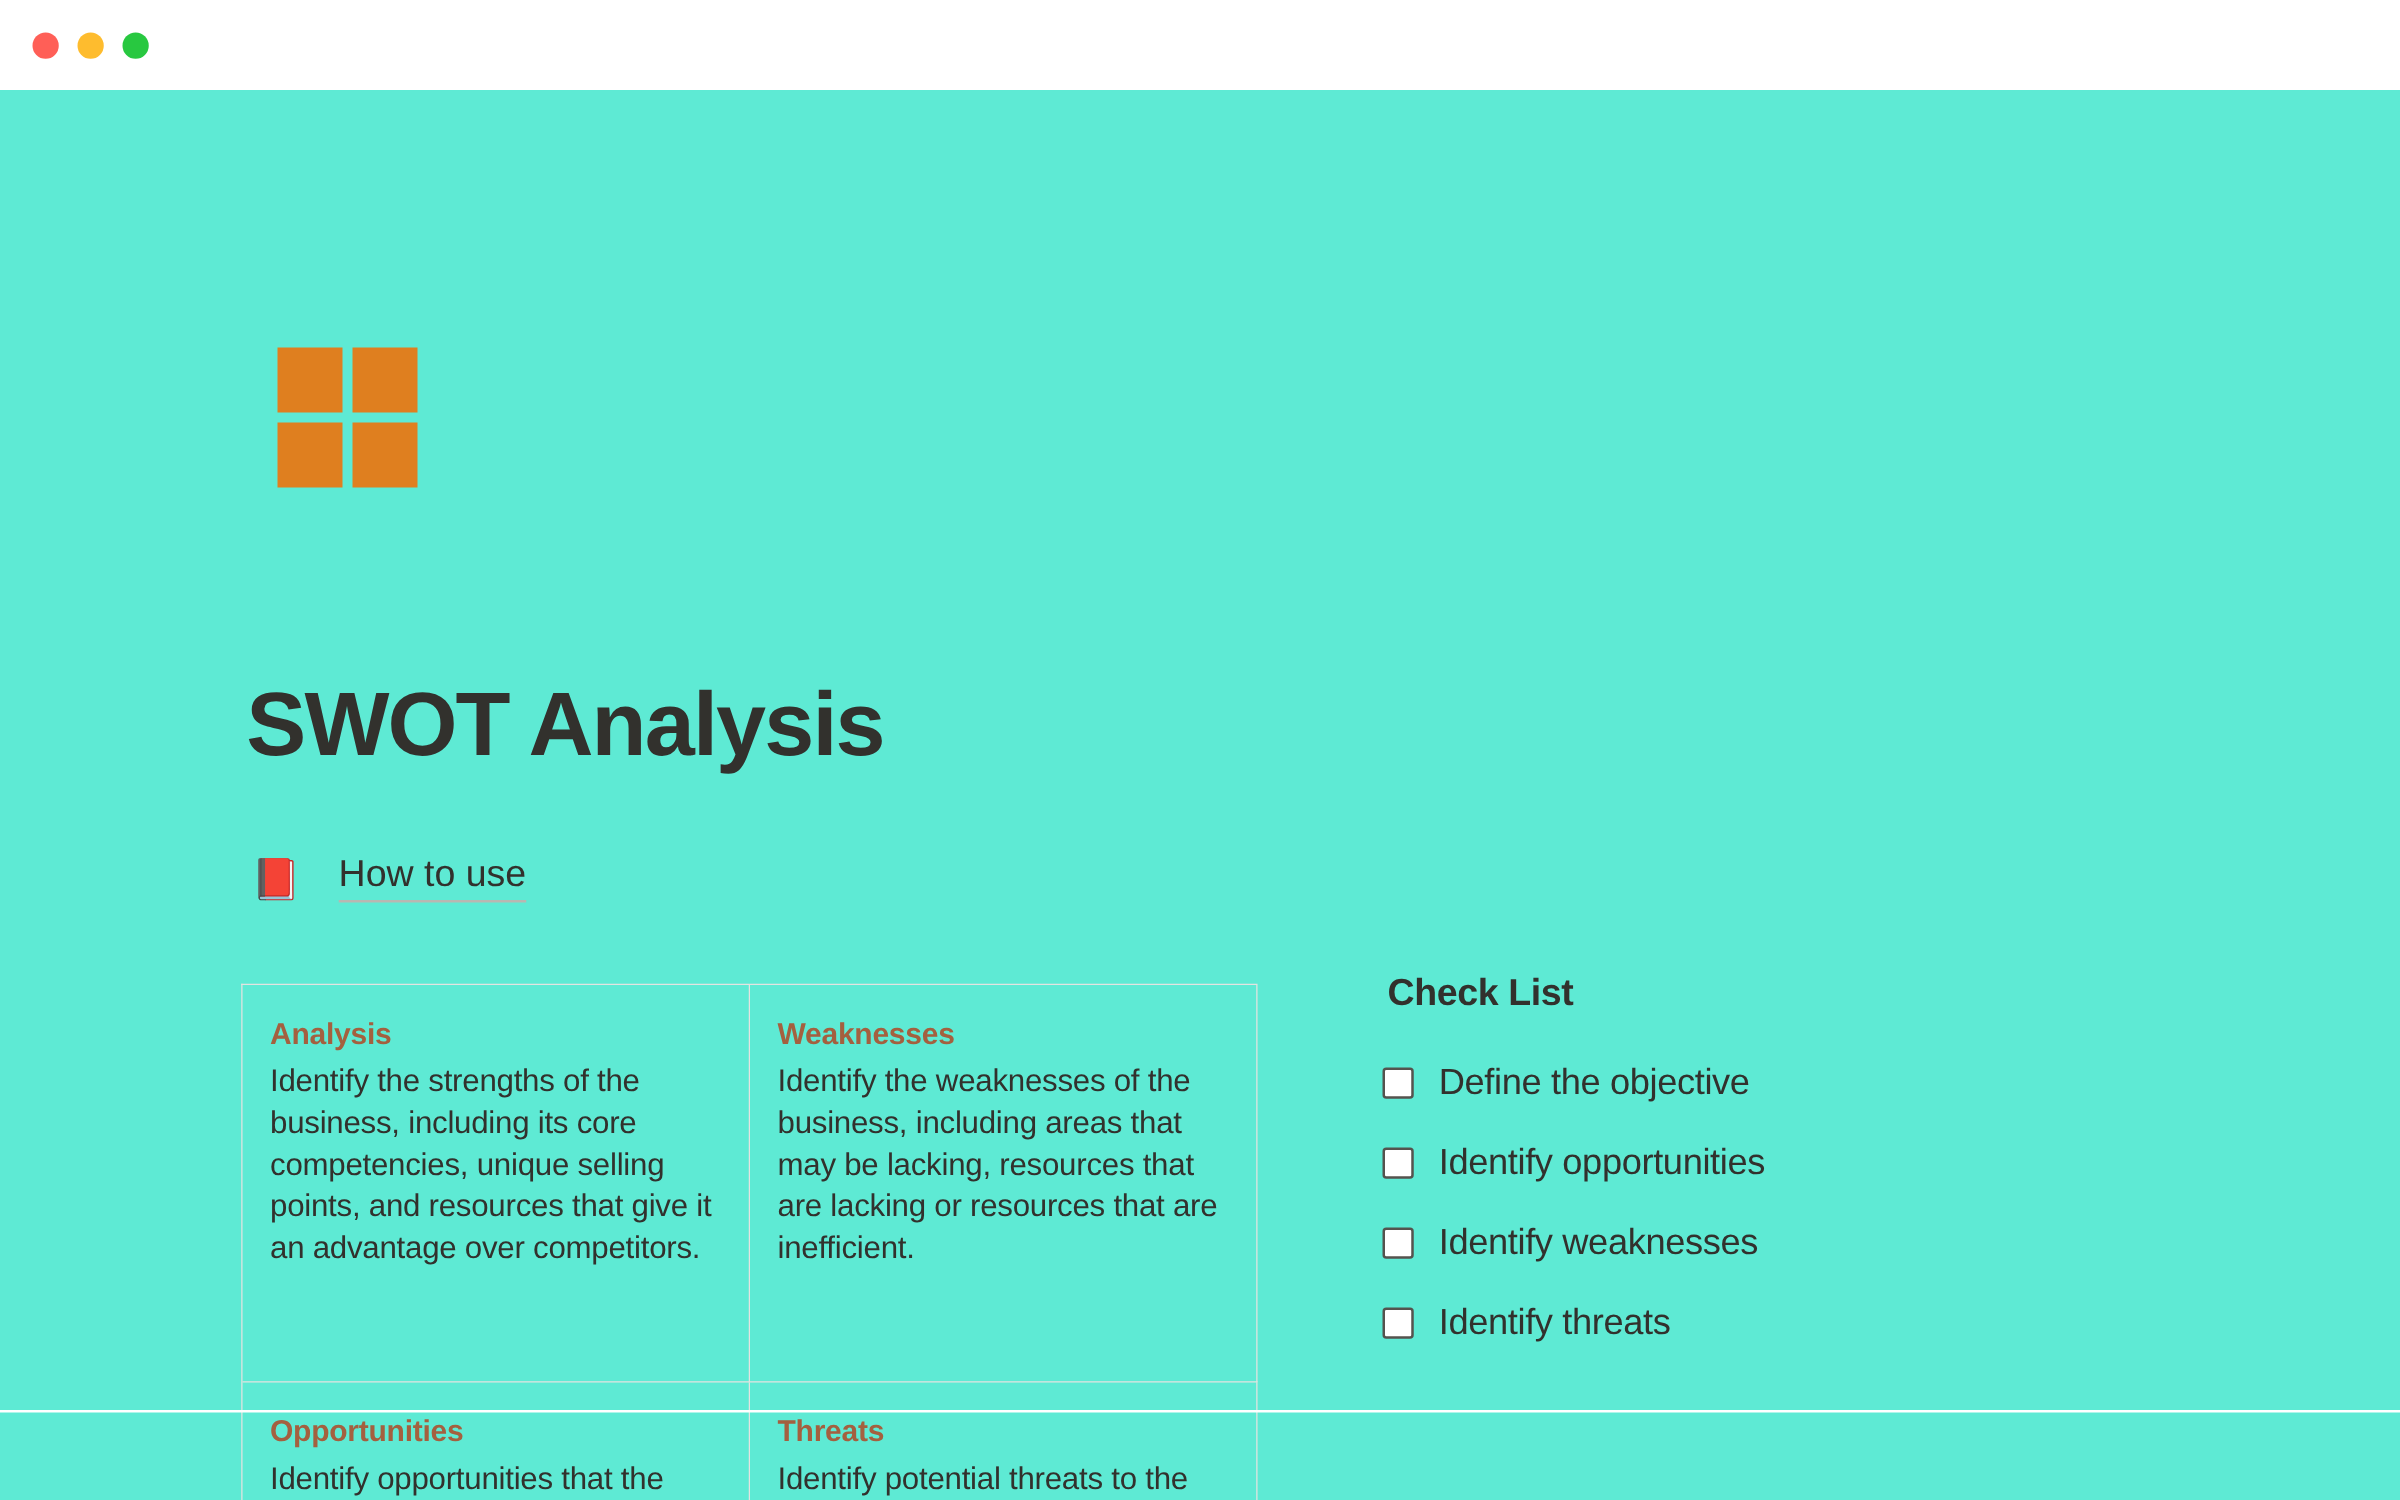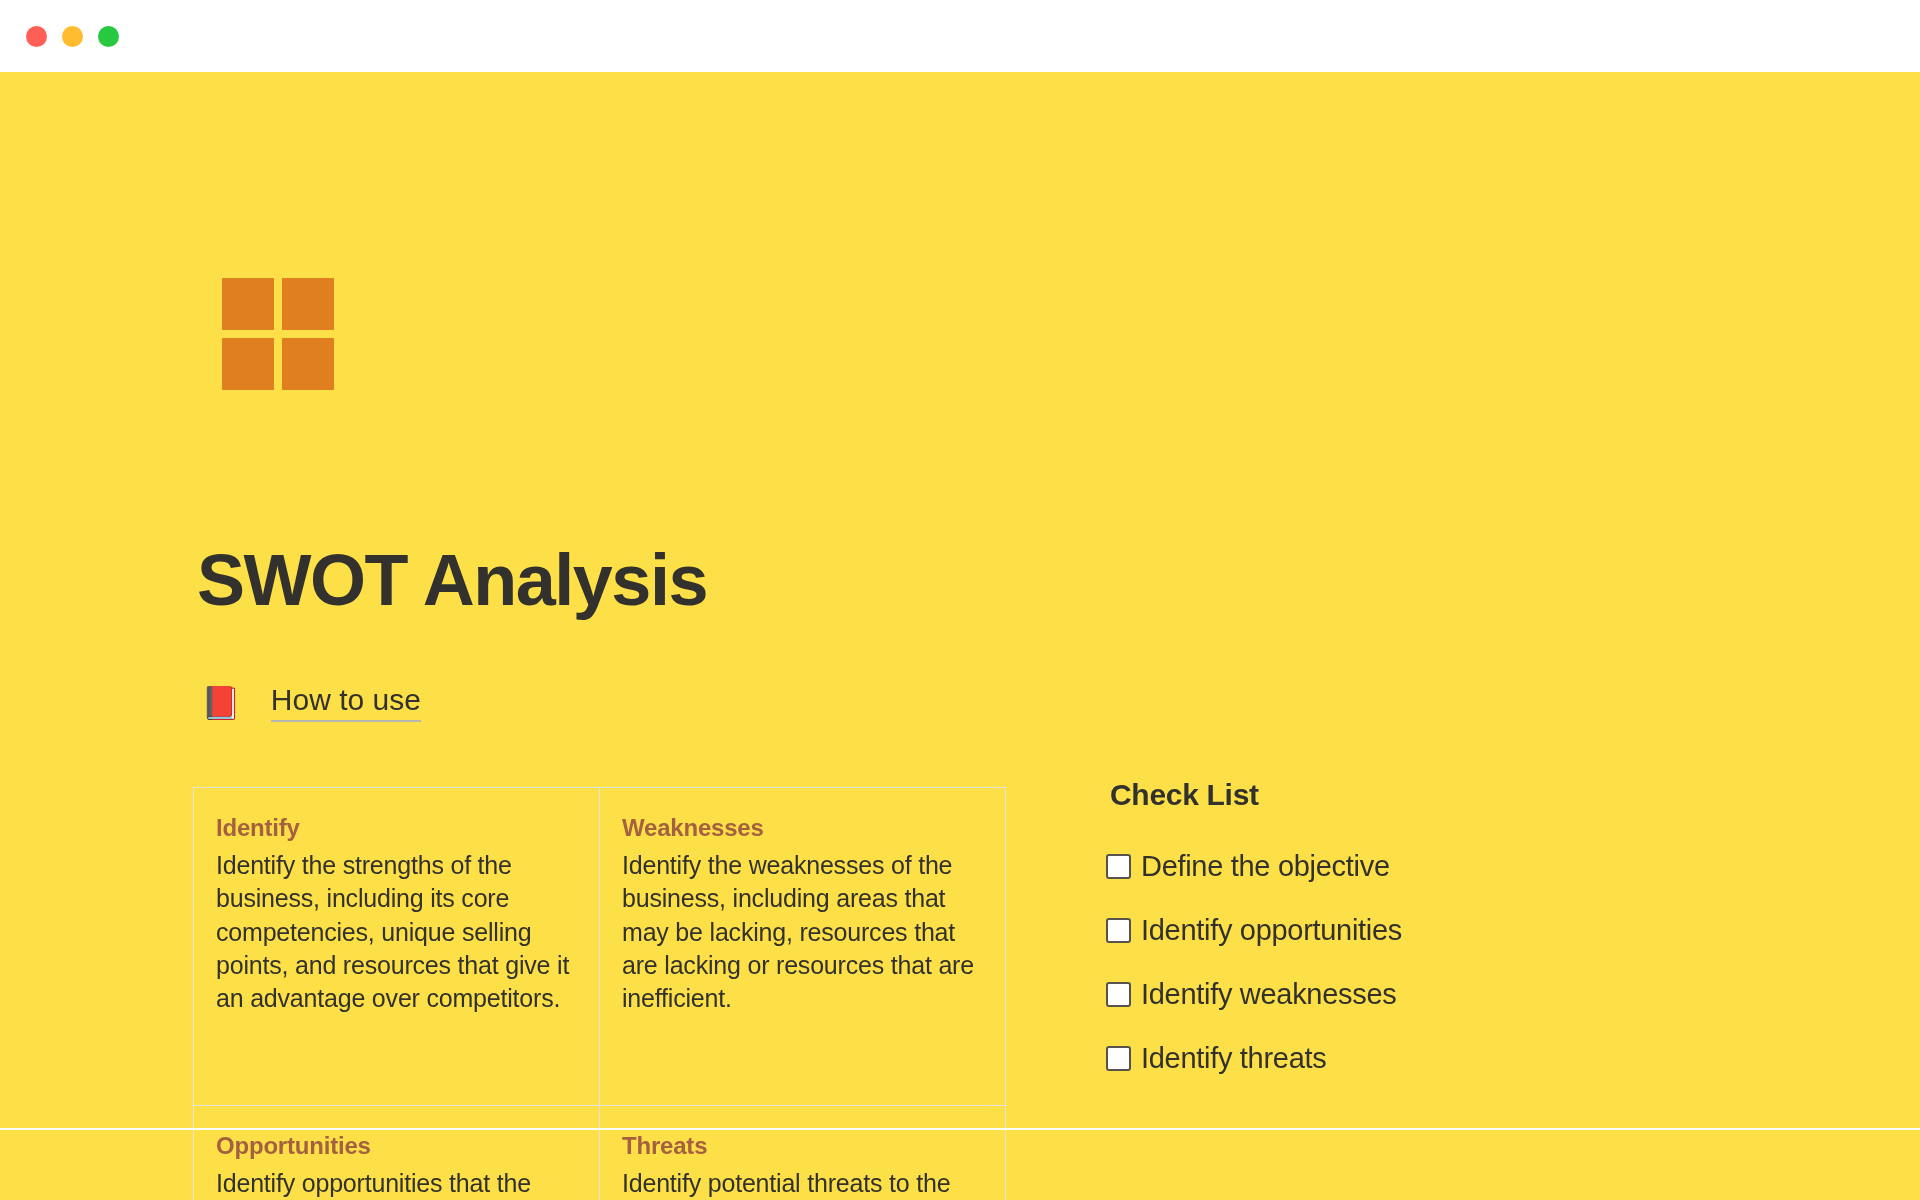--- a/index.html
+++ b/index.html
@@ -10,21 +10,21 @@
     height: 1200px;
     overflow: hidden;
     font-family: "Liberation Sans", sans-serif;
     color: #2f2f2c;
   }
 
   .window {
     position: relative;
     width: 1920px;
     height: 1200px;
-    background: #fde047;
+    background: #5eead4;
   }
 
   
   .titlebar {
     position: absolute;
     top: 0; left: 0;
     width: 1920px;
     height: 72px;
     background: #ffffff;
   }
@@ -151,21 +151,21 @@
   .checklist h2 {
     margin: 0 0 22px 4px;
     font-size: 30px;
     font-weight: bold;
     color: #32312d;
     letter-spacing: -0.3px;
   }
   .check-item {
     display: flex;
     align-items: center;
-    gap: 10px;
+    gap: 20px;
     height: 64px;
   }
   .check-box {
     width: 25px;
     height: 25px;
     border: 2px solid #55534e;
     border-radius: 3px;
     box-sizing: border-box;
     flex: none;
     background: #ffffff;
@@ -210,21 +210,21 @@
     <div class="page-title">SWOT Analysis</div>
 
     <div class="howto">
       <span class="emoji">📕</span>
       <span class="label">How to use</span>
     </div>
 
     <div class="swot">
       <div class="swot-row first">
         <div class="swot-cell">
-          <div class="h">Identify</div>
+          <div class="h">Analysis</div>
           <div class="b">Identify the strengths of the business, including its core competencies, unique selling points, and resources that give it an advantage over competitors.</div>
         </div>
         <div class="swot-cell">
           <div class="h">Weaknesses</div>
           <div class="b">Identify the weaknesses of the business, including areas that may be lacking, resources that are lacking or resources that are inefficient.</div>
         </div>
       </div>
       <div class="swot-row second">
         <div class="swot-cell">
           <div class="h">Opportunities</div>

